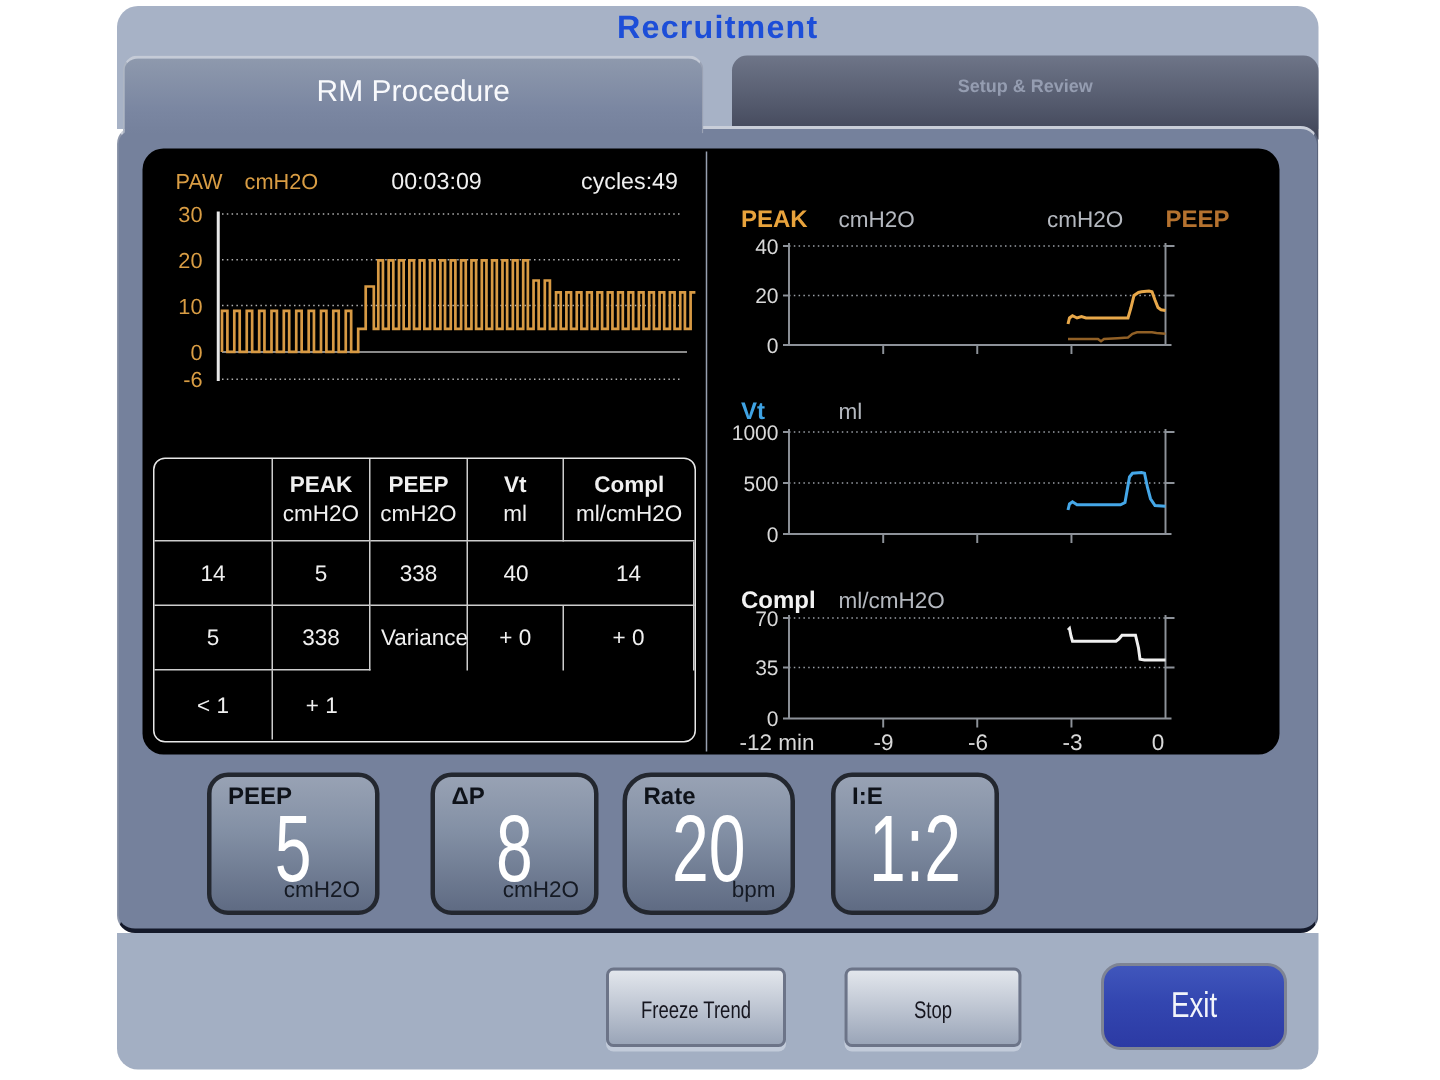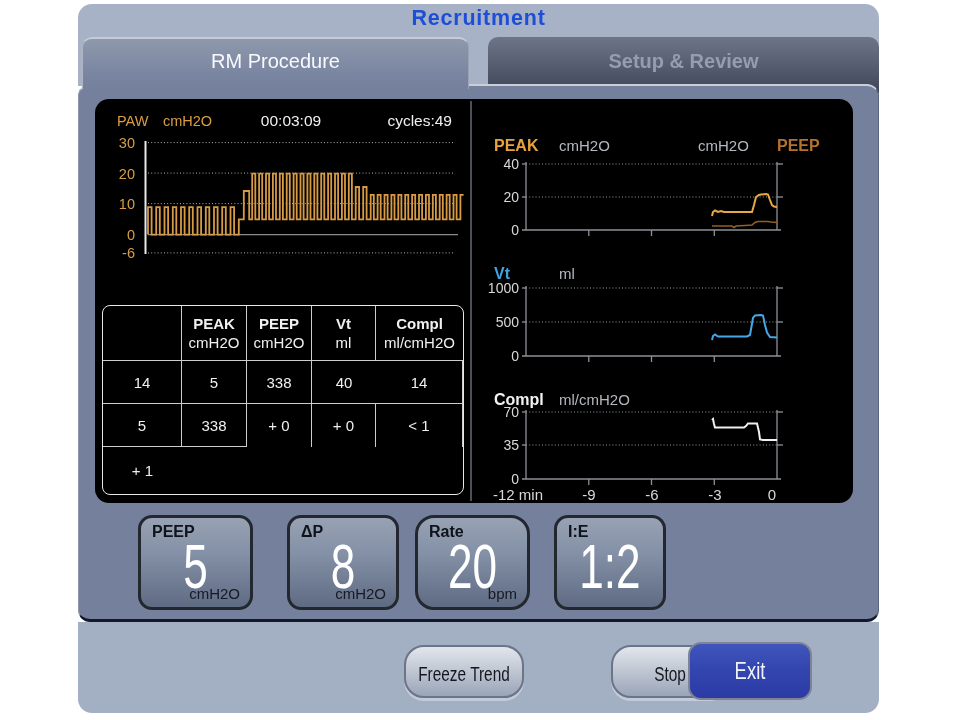--- a/index.html
+++ b/index.html
@@ -6,33 +6,33 @@
 .abs { position:absolute; }
 .hc { display:flex; flex-direction:column; align-items:center; justify-content:center; line-height:19px; }
 .hc b { font-size:15px; } .hc span { font-size:15px; }
 .rl { display:flex; align-items:center; padding-left:7px; }
 .vc { display:flex; align-items:center; justify-content:center; }
 .pbtn { position:absolute; top:515px; height:95px; border-radius:14px; border:3px solid #23272f;
   background:linear-gradient(180deg,#98a2b4 0%, #8390a5 40%, #5f6b83 100%); }
 .plabel { position:absolute; left:11px; top:5px; font-size:16px; font-weight:bold; color:#0e1219; }
 .pval { position:absolute; left:0; right:0; top:23px; text-align:center; font-size:63px; line-height:50px; color:#ffffff; transform:scaleX(0.70); }
 .punit { position:absolute; right:10px; bottom:5px; font-size:15px; color:#151a24; }
-.gbtn { position:absolute; border-radius:20px; background:linear-gradient(180deg,#e2e6ec 0%,#c2c9d5 45%,#9aa5b8 100%);
-  border:2px solid #6c7488; box-shadow:0 3px 0 rgba(220,226,236,0.55); text-align:center; font-size:20px; color:#16161f; white-space:nowrap; }
+.gbtn { position:absolute; border-radius:5px; background:linear-gradient(180deg,#e2e6ec 0%,#c2c9d5 45%,#9aa5b8 100%);
+  border:2px solid #6c7488; box-shadow:0 3px 0 rgba(220,226,236,0.55); text-align:center; font-size:16px; color:#16161f; white-space:nowrap; }
 .gbtn span, .ebtn span { position:absolute; left:50%; top:50%; white-space:nowrap; transform:translate(-50%,-50%) scaleX(0.77); }
 .gbtn span { transform:translate(-50%,-46%) scaleX(0.77); }
 .gbtn, .ebtn { overflow:visible; }
 </style></head>
 <body>
 
 <div class="abs" style="left:78px; top:4px; width:801px; height:82px; background:#a7b2c6; border-radius:14px 14px 0 0;"></div>
 <div class="abs" style="left:78px; top:6px; width:801px; text-align:center; font-size:21.5px; font-weight:bold; color:#1d4ed8; letter-spacing:0.8px;">Recruitment</div>
 
 <div class="abs" style="left:488px; top:37px; width:391px; height:56px; background:linear-gradient(180deg,#6e7588 0%,#555b6e 55%,#3f4457 100%); border-radius:10px 10px 0 0;"></div>
-<div class="abs" style="left:488px; top:50px; width:391px; text-align:center; font-size:20px; font-weight:bold; color:#959db1;">Setup &amp; Review</div>
+<div class="abs" style="left:488px; top:50px; width:391px; text-align:center; font-size:12px; font-weight:bold; color:#959db1;">Setup &amp; Review</div>
 
 <div class="abs" style="left:78px; top:84px; width:801px; height:538px; background:#75819c; border-radius:12px; border-top:2px solid #c9ced9; border-bottom:3px solid #14192a; border-left:1px solid #8e97ab; border-right:1px solid #5a647c;"></div>
 
 <div class="abs" style="left:82px; top:37px; width:387px; height:52px; background:linear-gradient(180deg,#8e99ad 0%,#7a86a1 70%,#75819c 100%); border-radius:10px 10px 0 0; border-top:2px solid #c5cbd7; border-left:1px solid #aeb6c4; border-right:1px solid #9aa2b4;"></div>
 <div class="abs" style="left:82px; top:50px; width:387px; text-align:center; font-size:20px; font-weight:normal; color:#f8f9fc;">RM Procedure</div>
 
 <div class="abs" style="left:95px; top:99px; width:758px; height:404px; background:#000; border-radius:14px;"></div>
 
 <svg class="abs" style="left:95px; top:99px;" width="758" height="404" viewBox="0 0 758 404">
 
@@ -165,20 +165,21 @@
         <b>Compl</b>
         <span>ml/cmH2O</span>
       </div>
     <div class="vc" style="border-right:1px solid #cdcdcd; border-bottom:1px solid #cdcdcd;">14</div>
     <div class="vc" style="border-right:1px solid #cdcdcd; border-bottom:1px solid #cdcdcd;">5</div>
     <div class="vc" style="border-right:1px solid #cdcdcd; border-bottom:1px solid #cdcdcd;">338</div>
     <div class="vc" style="border-bottom:1px solid #cdcdcd;">40</div>
     <div class="vc" style="border-right:1px solid #cdcdcd; border-bottom:1px solid #cdcdcd;">14</div>
     <div class="vc" style="border-right:1px solid #cdcdcd; border-bottom:1px solid #cdcdcd;">5</div>
     <div class="vc" style="border-right:1px solid #cdcdcd; border-bottom:1px solid #cdcdcd;">338</div>
+    <div class="rl" style="border-right:1px solid #cdcdcd;">Variance</div>
     <div class="vc" style="border-right:1px solid #cdcdcd;">+ 0</div>
     <div class="vc" style="border-right:1px solid #cdcdcd;">+ 0</div>
     <div class="vc" style="border-right:1px solid #cdcdcd;">&lt; 1</div>
     <div class="vc">+ 1</div>
   </div>
 </div>
 
 <div class="pbtn" style="left:138px; width:115px;">
   <div class="plabel">PEEP</div>
   <div class="pval">5</div>
@@ -197,18 +198,18 @@
 <div class="pbtn" style="left:554px; width:112px;">
   <div class="plabel">I:E</div>
   <div class="pval">1:2</div>
   <div class="punit">&nbsp;</div>
 </div>
 
 <div class="abs" style="left:78px; top:622px; width:801px; height:91px; background:#a3afc3; border-radius:0 0 14px 14px;"></div>
 <div class="gbtn" style="left:404px; top:645px; width:120px; height:53px; line-height:53px;">
     <span>Freeze Trend</span>
   </div>
-<div class="gbtn" style="left:563px; top:645px; width:118px; height:53px; line-height:53px;margin-left:48px;">
+<div class="gbtn" style="left:563px; top:645px; width:118px; height:53px; line-height:53px;">
     <span>Stop</span>
   </div>
-<div class="abs ebtn" style="left:688px; top:642px; width:124px; height:58px; border-radius:13px; background:linear-gradient(180deg,#4056bc 0%,#3346b0 45%,#2c3aa4 100%); border:2px solid #7e8494; text-align:center; line-height:52px; font-size:24px; color:#f2f4fa;">
+<div class="abs ebtn" style="left:734px; top:642px; width:124px; height:58px; border-radius:13px; background:linear-gradient(180deg,#4056bc 0%,#3346b0 45%,#2c3aa4 100%); border:2px solid #7e8494; text-align:center; line-height:52px; font-size:24px; color:#f2f4fa;">
     <span>Exit</span>
   </div>
 
 </body></html>

